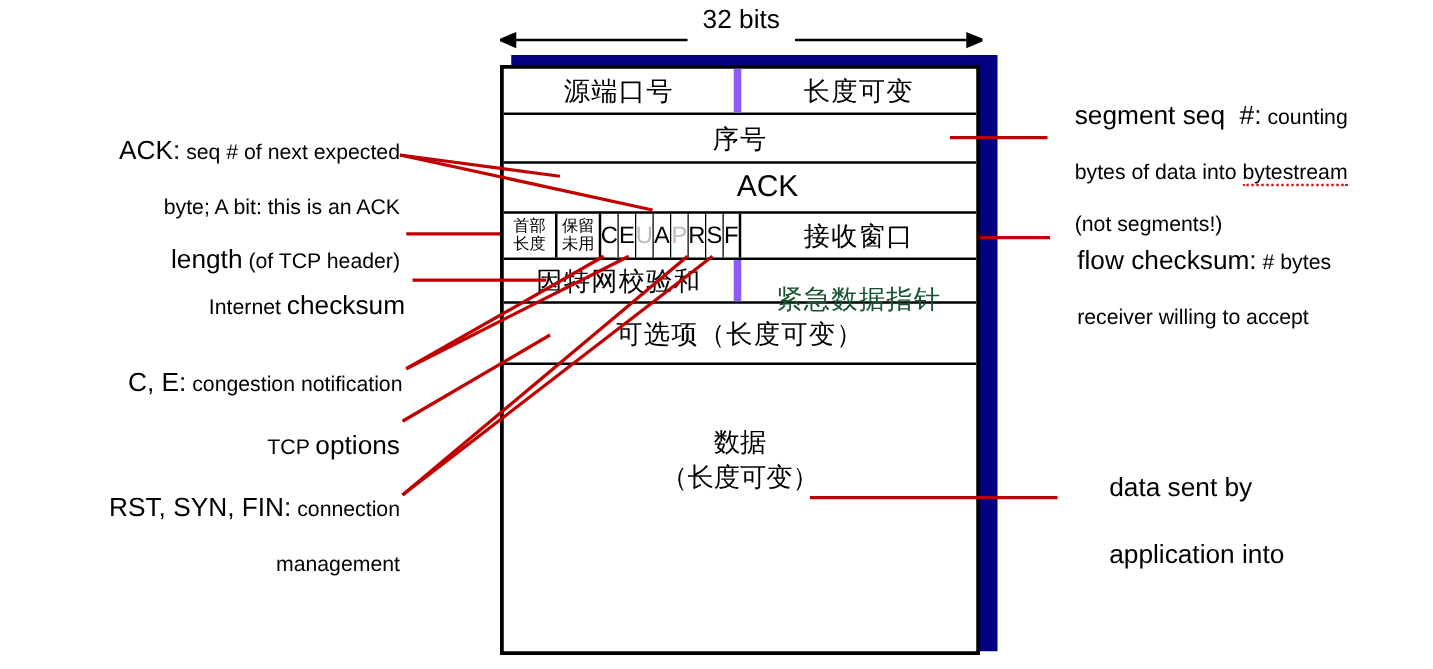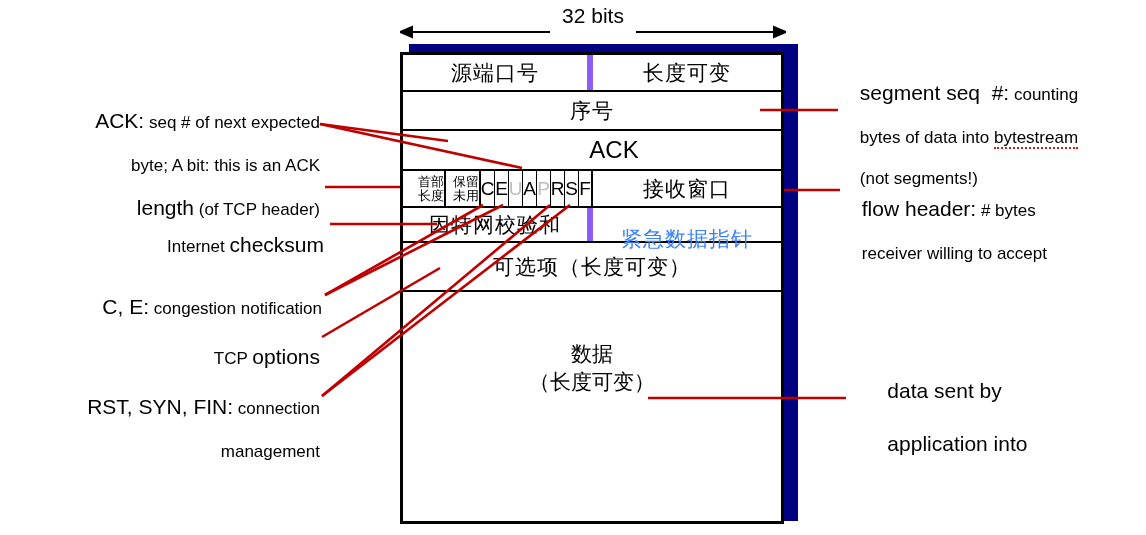--- a/index.html
+++ b/index.html
@@ -66,30 +66,30 @@
     position: absolute;
     top: 0; bottom: 0;
     display: flex;
     align-items: center;
     justify-content: center;
     box-sizing: border-box;
     font-family: "DejaVu Sans", "Liberation Sans", sans-serif;
     color: #000000;
   }
   .cn { font-size: 21px; letter-spacing: 1px; }
-  .cn-dim { color: #3b82f6; margin-top: 28px; }
+  .cn-dim { color: #14532d; margin-top: 28px; }
   .vsep { border-right: 6px solid #8b5cf6; }
 
   
   .micro {
     position: absolute;
     top: 0; bottom: 0;
     display: flex;
     flex-direction: column;
-    align-items: flex-end;
+    align-items: center;
     justify-content: center;
     box-sizing: border-box;
     border-right: 2px solid #000000;
     font-size: 13px;
     line-height: 1.02;
     font-family: "DejaVu Sans", "Liberation Sans", sans-serif;
     color: #000000;
   }
   .flagcell {
     position: absolute;
@@ -279,21 +279,21 @@
     <span class="s">management</span>
   </div>
 
   <div class="anno ta-left" style="left:842px; top:60px; width:302px;">
     <span class="b">segment seq  #:</span><span class="s"> counting</span><br>
     <span class="s">bytes of data into </span><span class="s spell">bytestream</span><br>
     <span class="s">(not segments!)</span>
   </div>
 
   <div class="anno ta-left" style="left:844px; top:176px; width:300px;">
-    <span class="b">flow header:</span><span class="s"> # bytes</span><br>
+    <span class="b">flow checksum:</span><span class="s"> # bytes</span><br>
     <span class="s">receiver willing to accept</span>
   </div>
 
   <div class="anno ta-left big" style="left:864px; top:352px; width:280px;">
     <span>data sent by</span><br>
     <span>application into</span><br>
   </div>
 
 </div>
 

